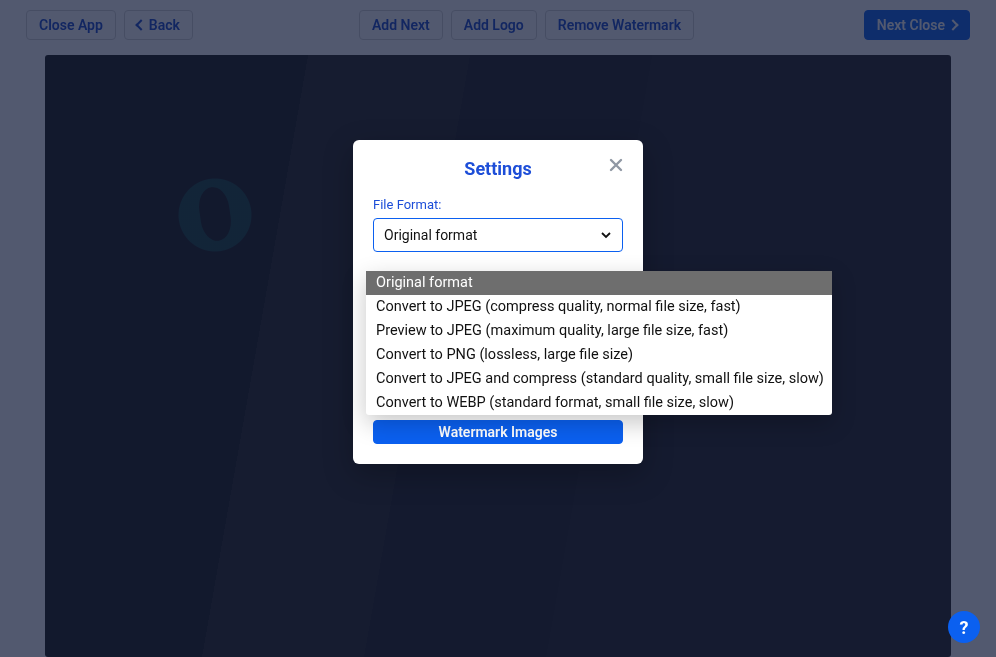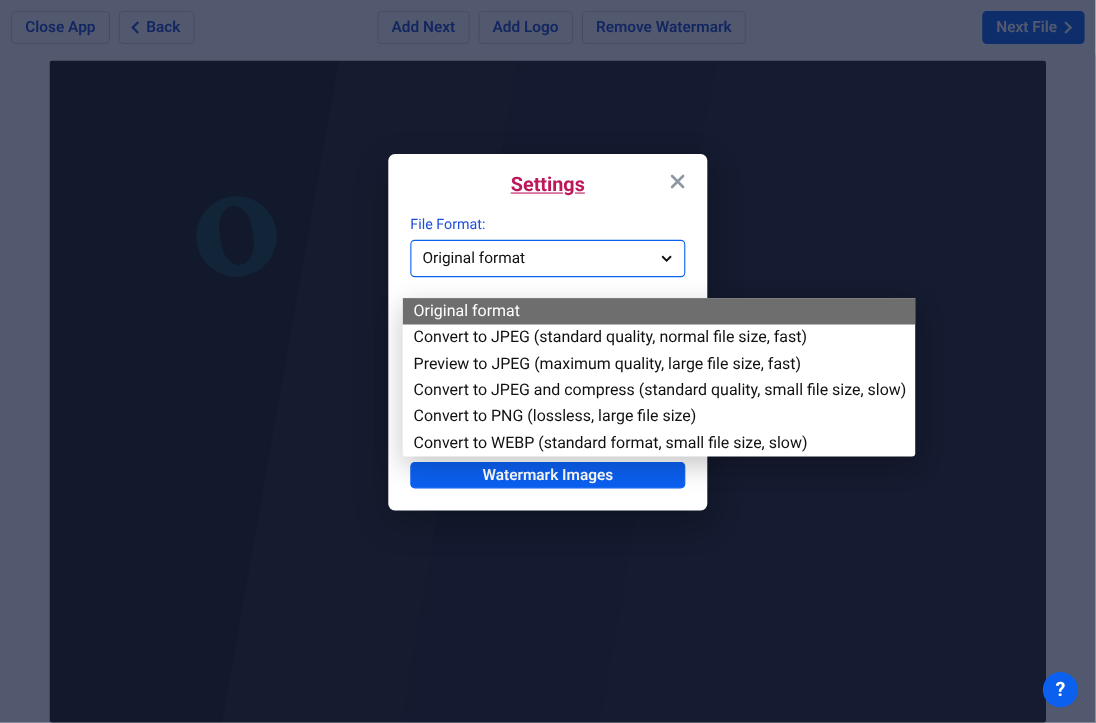--- a/index.html
+++ b/index.html
@@ -12,21 +12,21 @@
       width: 996px;
       height: 657px;
       background: #ffffff;
       position: relative;
       overflow: hidden;
     }
     .toolbar {
       height: 50px;
       display: flex;
       align-items: center;
-      padding: 8px 10px;
+      padding: 8px 26px;
       gap: 8px;
       background: #ffffff;
     }
     .btn {
       padding: 6px 12px;
       border: 1px solid #d5d5d5;
       border-radius: 4px;
       background: #ffffff;
       color: #1b4acb;
       font-size: 14px;
@@ -98,22 +98,21 @@
       padding: 18px 20px 20px 20px;
     }
     .modal-header {
       position: relative;
       text-align: center;
       margin-bottom: 18px;
     }
     .modal-title {
       font-size: 18px;
       font-weight: 700;
-      color: #be185d;
-      text-decoration: underline;
+      color: #1d4ed8;
     }
     .modal-close {
       position: absolute;
       top: -2px;
       right: -2px;
       cursor: pointer;
       color: #9098a4;
     }
     .modal-close svg { display:block; }
     .field-label {
@@ -218,21 +217,21 @@
     <span>Add Next</span>
   </button>
   <button class="btn">
     <span>Add Logo</span>
   </button>
   <button class="btn">
     <span>Remove Watermark</span>
   </button>
   <span class="spacer-mid"></span>
   <button class="btn btn-primary">
-    <span>Next File</span>
+    <span>Next Close</span>
     <span class="chev chev-right"></span>
   </button>
 </div>
 
 <div class="canvas"></div>
 
 <div class="overlay"></div>
 
 <div class="modal">
   <div class="modal-header">
@@ -256,22 +255,22 @@
   <div class="action-btn action-secondary">
     <span>Preview Watermark</span>
   </div>
   <div class="action-btn action-primary">
     <span>Watermark Images</span>
   </div>
 </div>
 
 <div class="dropdown-panel">
   <div class="dropdown-item selected">Original format</div>
-  <div class="dropdown-item">Convert to JPEG (standard quality, normal file size, fast)</div>
+  <div class="dropdown-item">Convert to JPEG (compress quality, normal file size, fast)</div>
   <div class="dropdown-item">Preview to JPEG (maximum quality, large file size, fast)</div>
+  <div class="dropdown-item">Convert to PNG (lossless, large file size)</div>
   <div class="dropdown-item">Convert to JPEG and compress (standard quality, small file size, slow)</div>
-  <div class="dropdown-item">Convert to PNG (lossless, large file size)</div>
   <div class="dropdown-item">Convert to WEBP (standard format, small file size, slow)</div>
 </div>
 
 <div class="help-fab">
   <span>?</span>
 </div>
 
 </body></html>

